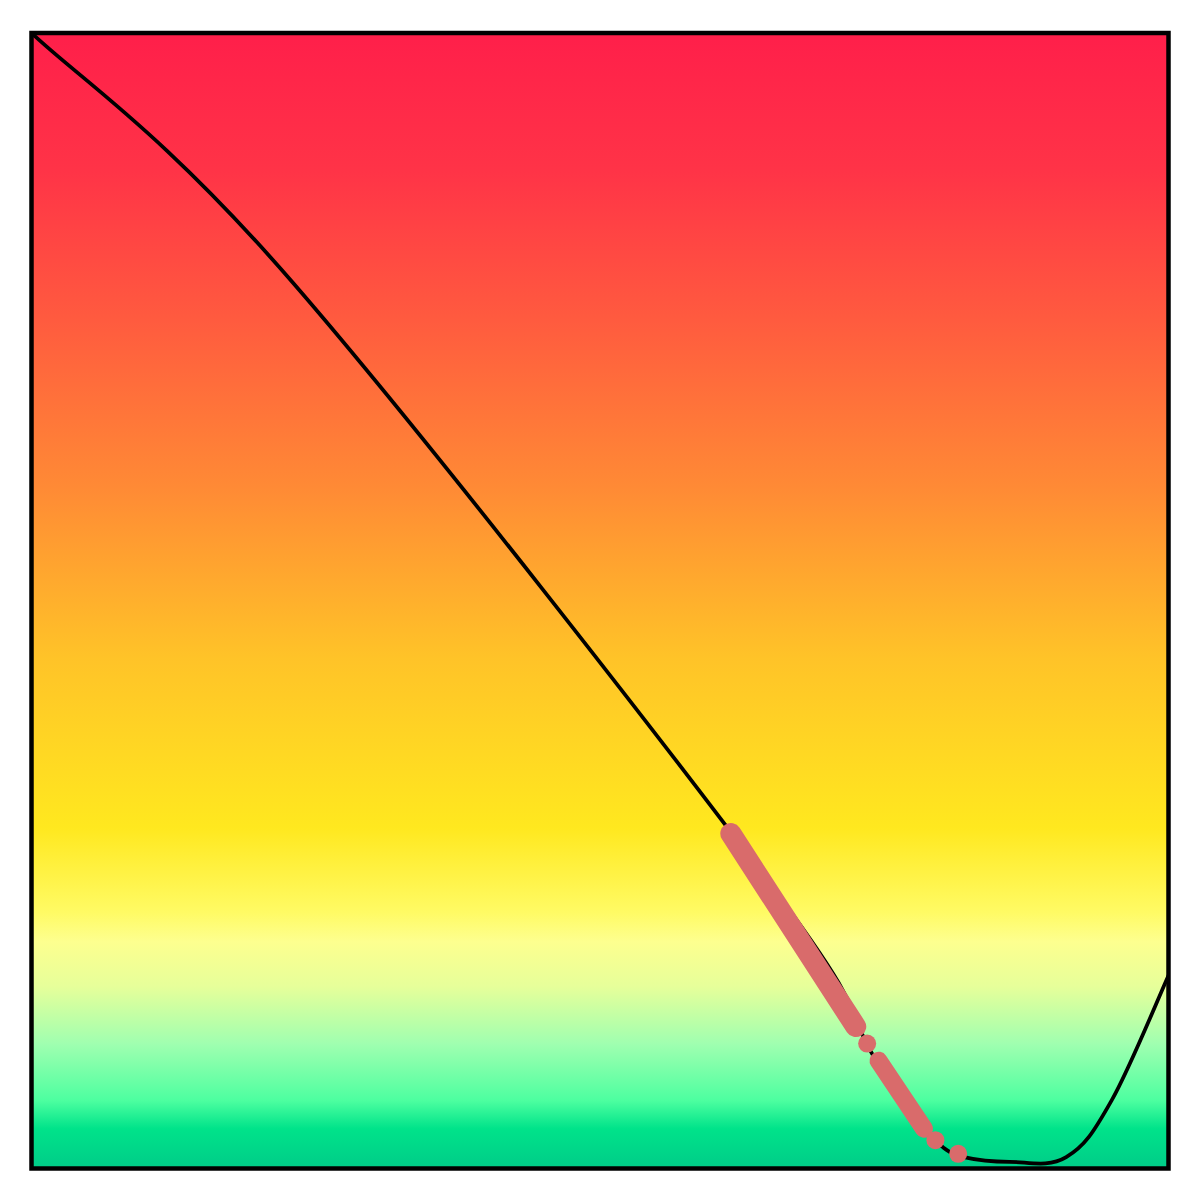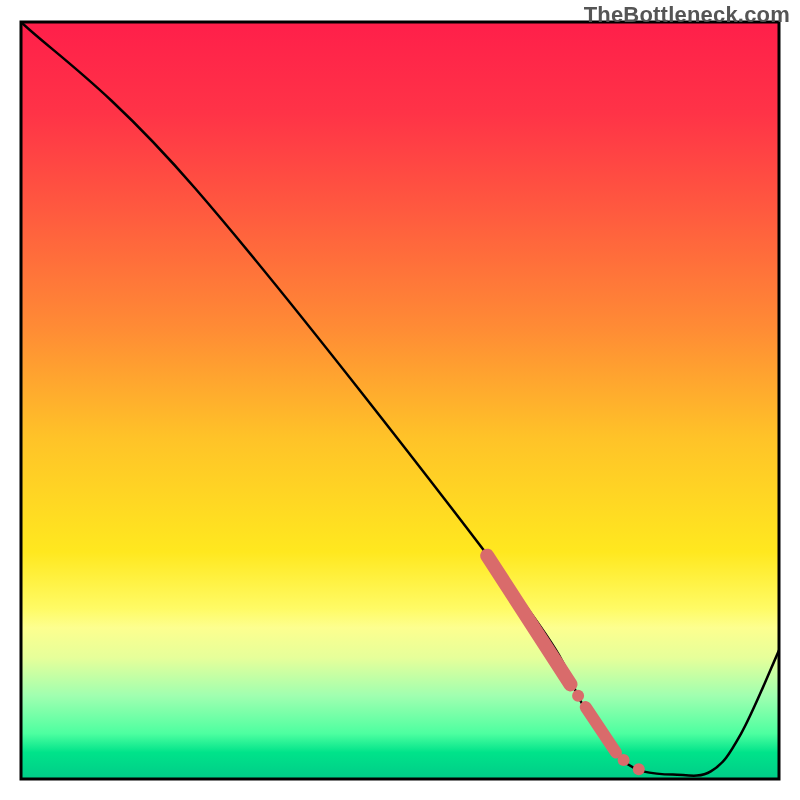--- a/index.html
+++ b/index.html
@@ -76,14 +76,13 @@
         </g>
 
       <g id="hl-pts">
           <circle cx="578.1" cy="695.7" r="6" fill="#d96b6b"></circle>
           <circle cx="623.6" cy="760.1" r="6" fill="#d96b6b"></circle>
           <circle cx="638.8" cy="769.2" r="6" fill="#d96b6b"></circle>
         </g>
     </g>
   </svg>
 
-  <div class="watermark">TheBottleneck.com</div>
 </div>
 
 </body></html>

